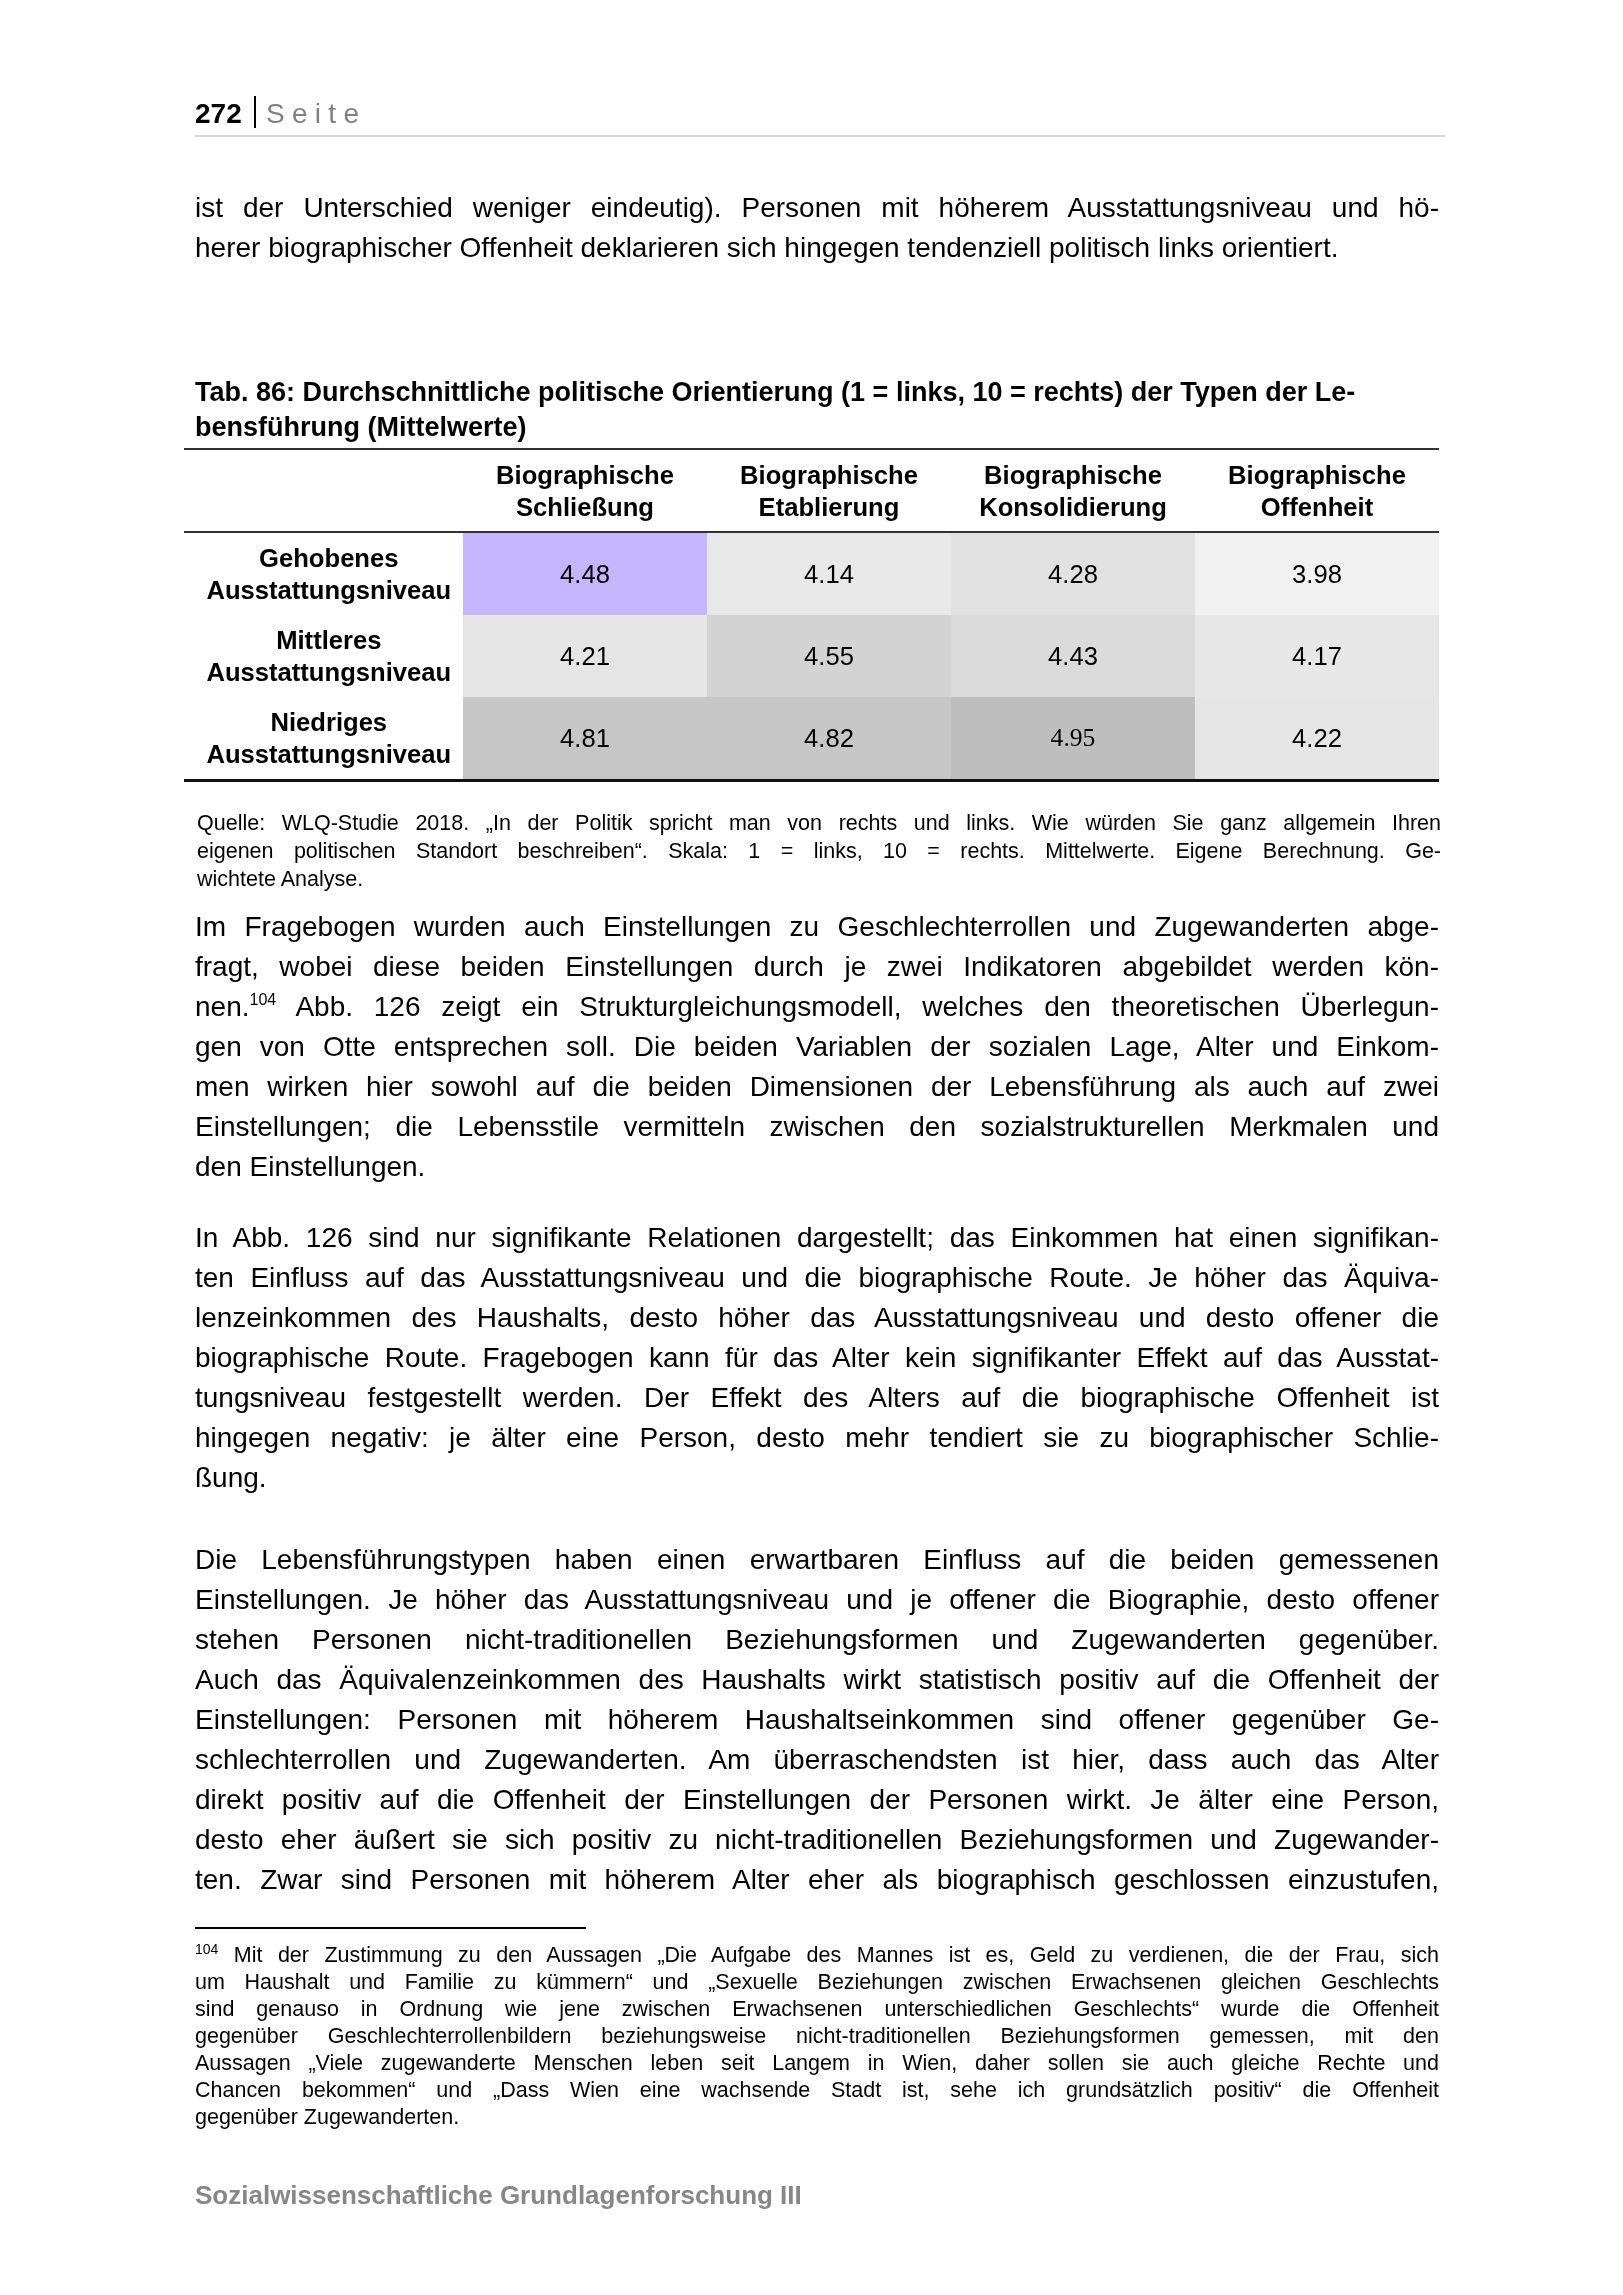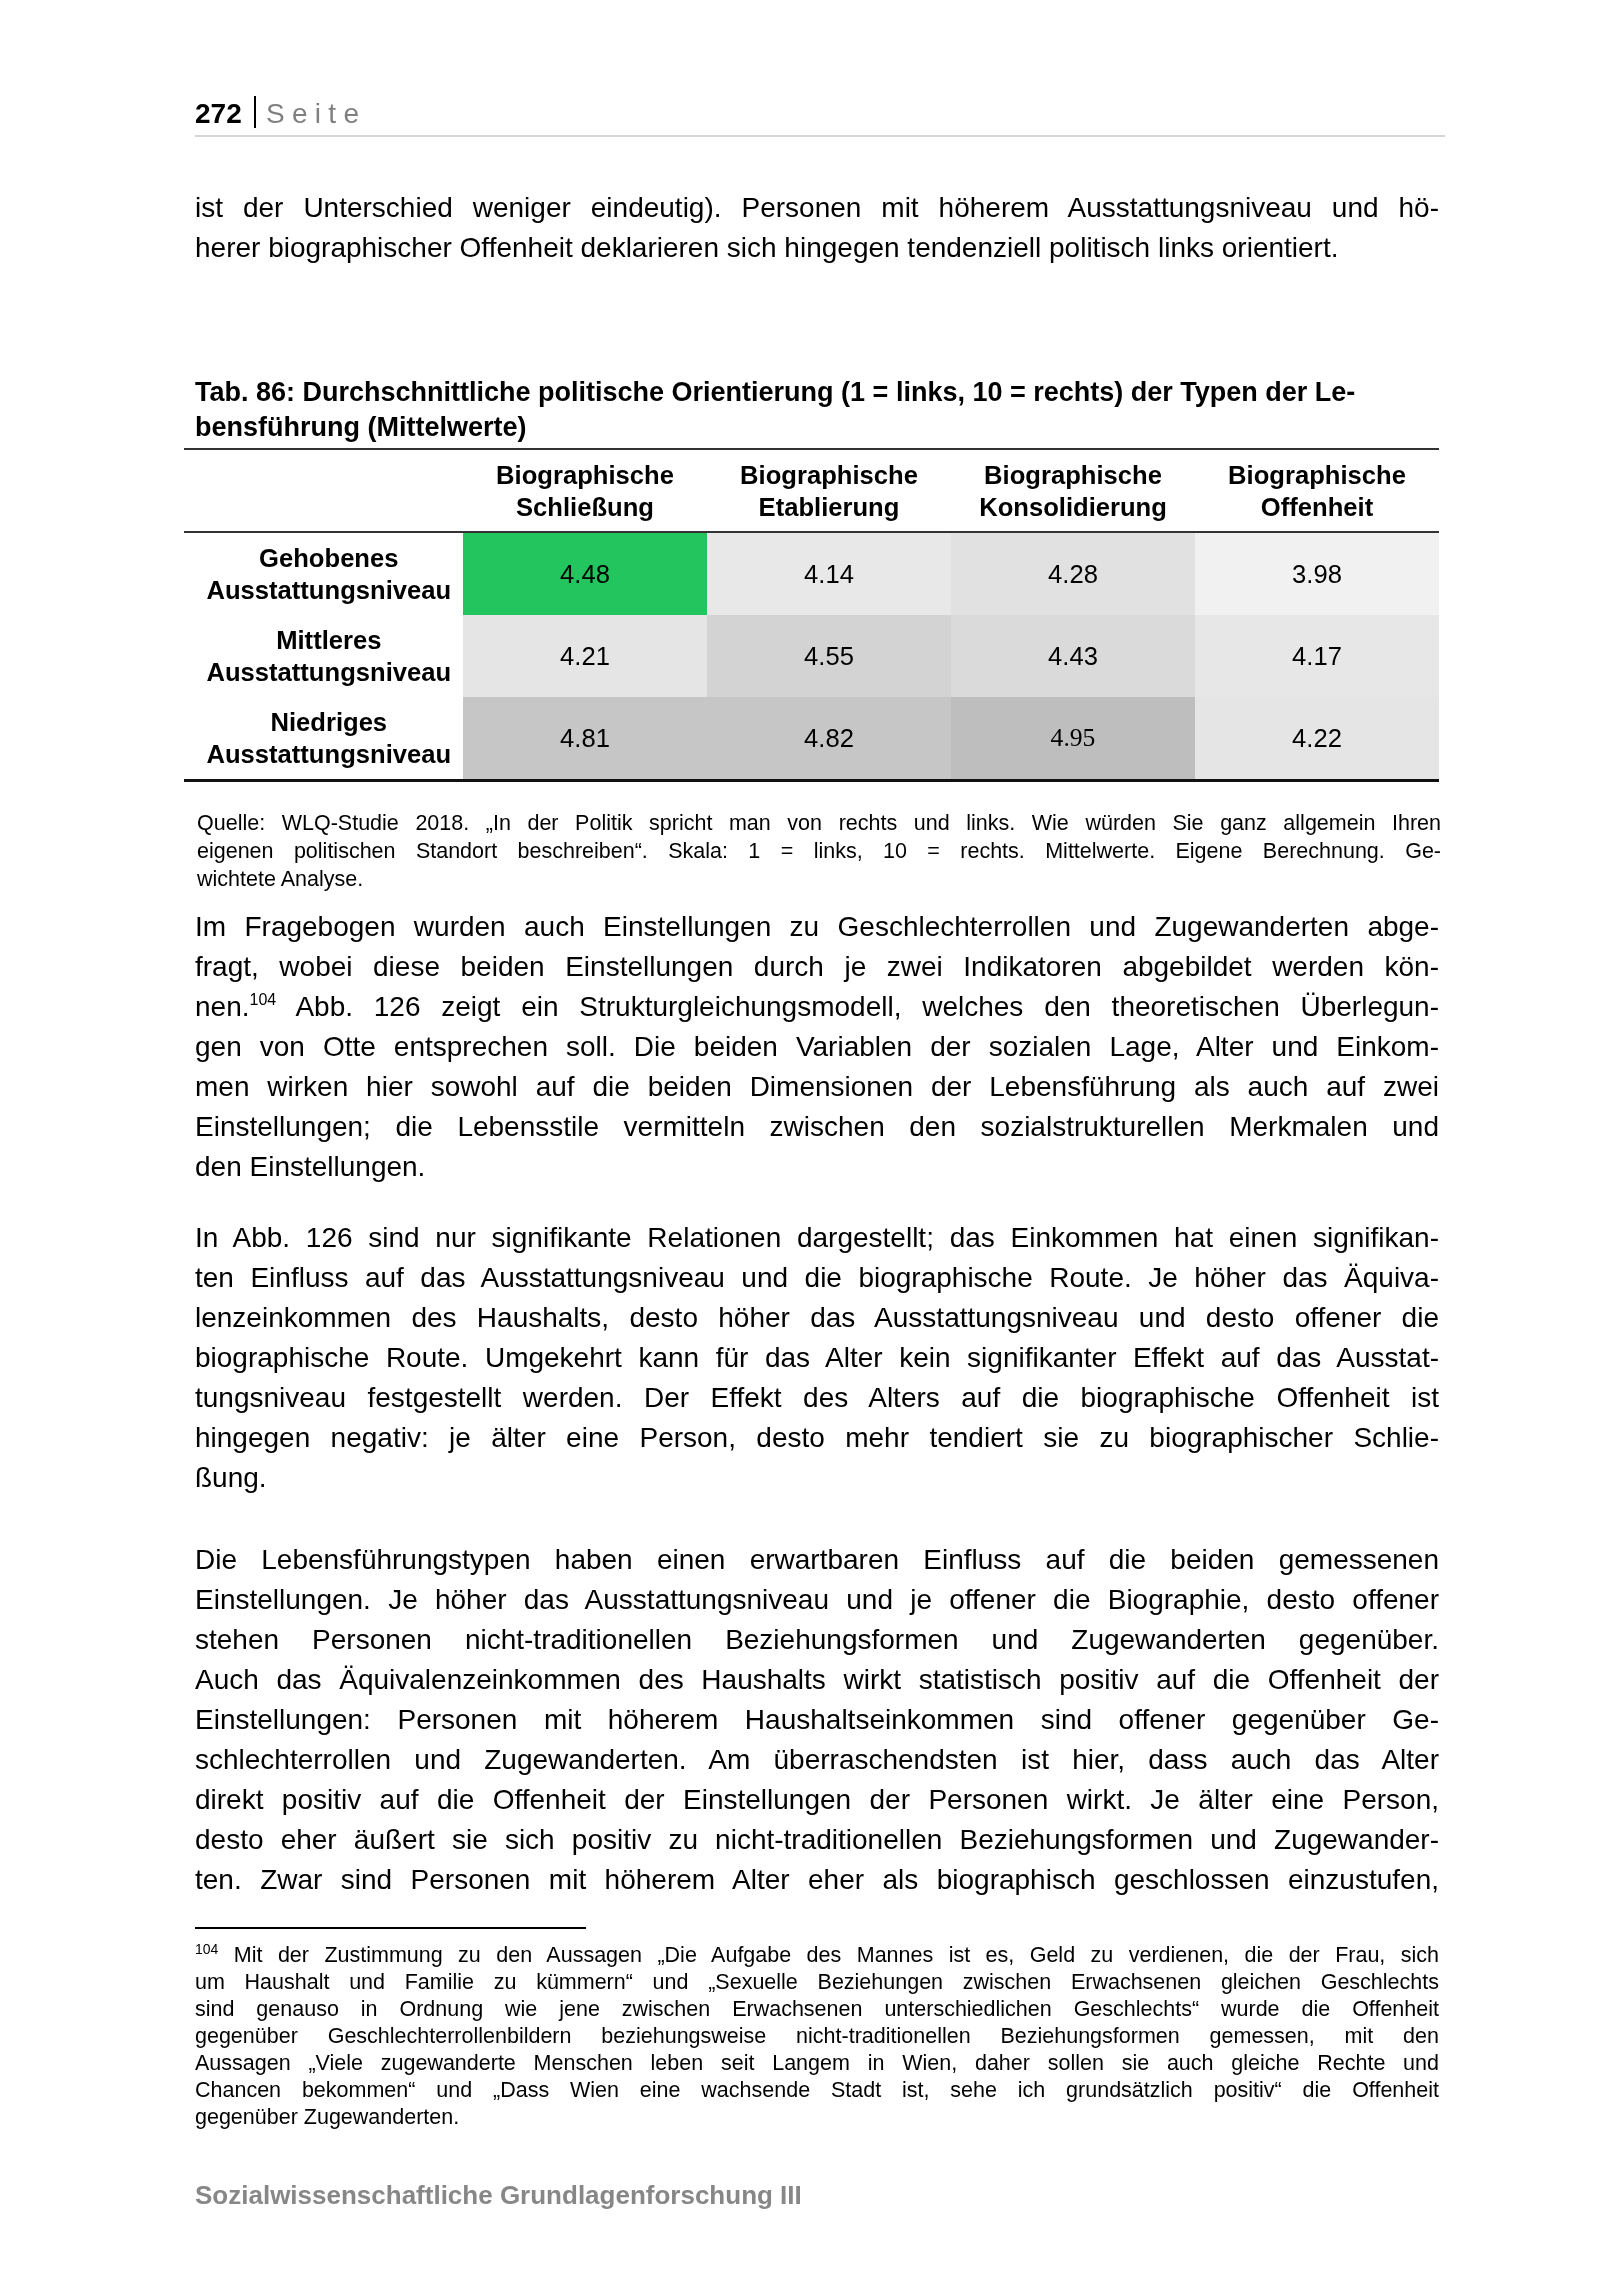--- a/index.html
+++ b/index.html
@@ -100,21 +100,21 @@
           <span>Offenheit</span>
         </th>
       </tr>
     </thead>
     <tbody>
       <tr>
         <td class="rowhead">
           <span>Gehobenes</span><br>
           <span>Ausstattungsniveau</span>
         </td>
-        <td class="val" style="background: #22c55e;">4.48</td>
+        <td class="val" style="background: #c4b5fd;">4.48</td>
         <td class="val" style="background: rgb(232, 232, 232);">4.14</td>
         <td class="val" style="background: rgb(225, 225, 225);">4.28</td>
         <td class="val" style="background: rgb(241, 241, 241);">3.98</td>
       </tr>
       <tr>
         <td class="rowhead">
           <span>Mittleres</span><br>
           <span>Ausstattungsniveau</span>
         </td>
         <td class="val" style="background: rgb(229, 229, 229);">4.21</td>
@@ -149,21 +149,21 @@
   <span class="line">gen von Otte entsprechen soll. Die beiden Variablen der sozialen Lage, Alter und Einkom-</span>
   <span class="line">men wirken hier sowohl auf die beiden Dimensionen der Lebensführung als auch auf zwei</span>
   <span class="line">Einstellungen; die Lebensstile vermitteln zwischen den sozialstrukturellen Merkmalen und</span>
   <span class="line last">den Einstellungen.</span>
 </div>
 
 <div id="para-2" class="abs body-text">
   <span class="line">In Abb. 126 sind nur signifikante Relationen dargestellt; das Einkommen hat einen signifikan-</span>
   <span class="line">ten Einfluss auf das Ausstattungsniveau und die biographische Route. Je höher das Äquiva-</span>
   <span class="line">lenzeinkommen des Haushalts, desto höher das Ausstattungsniveau und desto offener die</span>
-  <span class="line">biographische Route. Umgekehrt kann für das Alter kein signifikanter Effekt auf das Ausstat-</span>
+  <span class="line">biographische Route. Fragebogen kann für das Alter kein signifikanter Effekt auf das Ausstat-</span>
   <span class="line">tungsniveau festgestellt werden. Der Effekt des Alters auf die biographische Offenheit ist</span>
   <span class="line">hingegen negativ: je älter eine Person, desto mehr tendiert sie zu biographischer Schlie-</span>
   <span class="line last">ßung.</span>
 </div>
 
 <div id="para-3" class="abs body-text">
   <span class="line">Die Lebensführungstypen haben einen erwartbaren Einfluss auf die beiden gemessenen</span>
   <span class="line">Einstellungen. Je höher das Ausstattungsniveau und je offener die Biographie, desto offener</span>
   <span class="line">stehen Personen nicht-traditionellen Beziehungsformen und Zugewanderten gegenüber.</span>
   <span class="line">Auch das Äquivalenzeinkommen des Haushalts wirkt statistisch positiv auf die Offenheit der</span>

